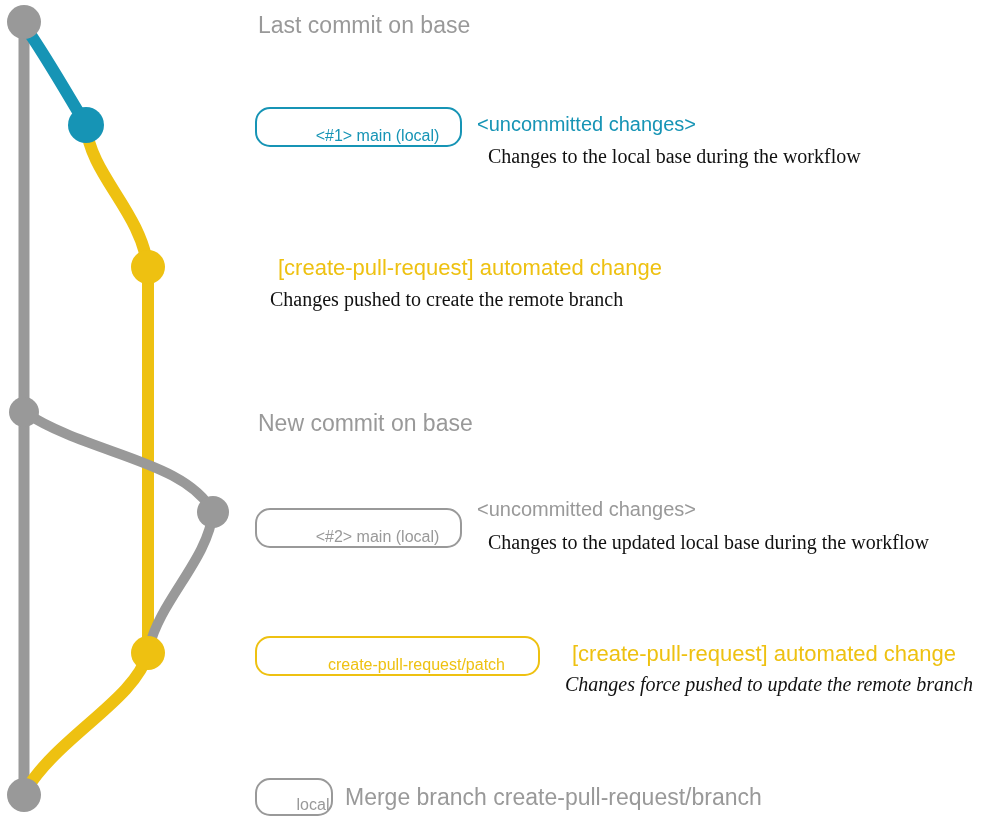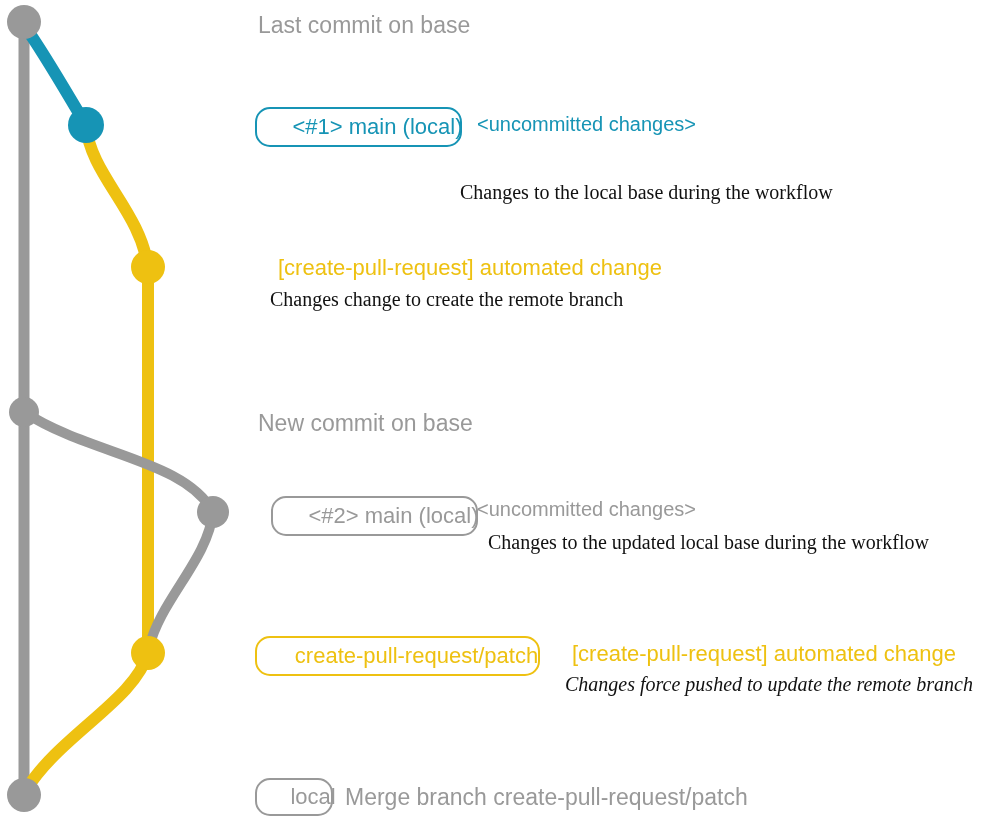--- a/index.html
+++ b/index.html
@@ -26,24 +26,24 @@
   .w11{stroke-width:11px;}
   .w12{stroke-width:12px;}
   .dot.gray{fill:var(--c-gray);}
   .dot.blue{fill:var(--c-blue);}
   .dot.yellow{fill:var(--c-yellow);}
 
   .abs{position:absolute;white-space:nowrap;}
   .h-label{font-size:23px;color:var(--c-gray);}
   .badge{
     box-sizing:border-box;
-    display:flex;align-items:center;justify-content:center;
+    display:flex;align-items:flex-end;justify-content:center;
     border:2px solid var(--c-gray);
     border-radius:15px;
-    font-size:22px;color:var(--c-gray);
+    font-size:16px;color:var(--c-gray);
     background:var(--c-bg);
     padding-left:38px;
   }
   .badge.blue{border-color:var(--c-blue);color:var(--c-blue);}
   .badge.yellow{border-color:var(--c-yellow);color:var(--c-yellow);}
   .status{font-size:20px;}
   .status.blue{color:var(--c-blue);}
   .status.gray{color:var(--c-gray);}
   .title{font-size:22px;}
   .title.yellow{color:var(--c-yellow);margin-left:20px;}
@@ -83,35 +83,35 @@
     <circle cx="24" cy="795" r="17" class="dot gray"></circle>
   </svg>
 
   <div class="abs h-label" style="left:258px;top:12px;">Last commit on base</div>
   <div class="abs h-label" style="left:258px;top:410px;">New commit on base</div>
 
   <div class="abs badge blue" style="left:255px;top:107px;width:207px;height:40px;">
     <span>&lt;#1&gt; main (local)</span>
   </div>
   <div class="abs status blue" style="left:477px;top:113px;">&lt;uncommitted changes&gt;</div>
-  <div class="abs desc" style="left:460px;top:145px;margin-top:36px;">Changes to the local base during the workflow</div>
+  <div class="abs desc" style="left:488px;top:145px;">Changes to the local base during the workflow</div>
 
   <div class="abs title yellow" style="left:258px;top:255px;">[create-pull-request] automated change</div>
-  <div class="abs desc" style="left:270px;top:288px;">Changes change to create the remote branch</div>
+  <div class="abs desc" style="left:270px;top:288px;">Changes pushed to create the remote branch</div>
 
-  <div class="abs badge" style="left:255px;top:496px;width:207px;height:40px;margin-left:16px;">
+  <div class="abs badge" style="left:255px;top:508px;width:207px;height:40px;">
     <span>&lt;#2&gt; main (local)</span>
   </div>
   <div class="abs status gray" style="left:477px;top:498px;">&lt;uncommitted changes&gt;</div>
   <div class="abs desc" style="left:488px;top:531px;">Changes to the updated local base during the workflow</div>
 
   <div class="abs badge yellow" style="left:255px;top:636px;width:285px;height:40px;">
     <span>create-pull-request/patch</span>
   </div>
   <div class="abs title yellow" style="left:552px;top:641px;">[create-pull-request] automated change</div>
   <div class="abs desc" style="left:565px;top:673px;font-style:italic;">Changes force pushed to update the remote branch</div>
 
   <div class="abs badge" style="left:255px;top:778px;width:78px;height:38px;">
     <span>local</span>
   </div>
-  <div class="abs title gray" style="left:345px;top:784px;">Merge branch create-pull-request/patch</div>
+  <div class="abs title gray" style="left:345px;top:784px;">Merge branch create-pull-request/branch</div>
 
 </div>
 
 </body></html>

